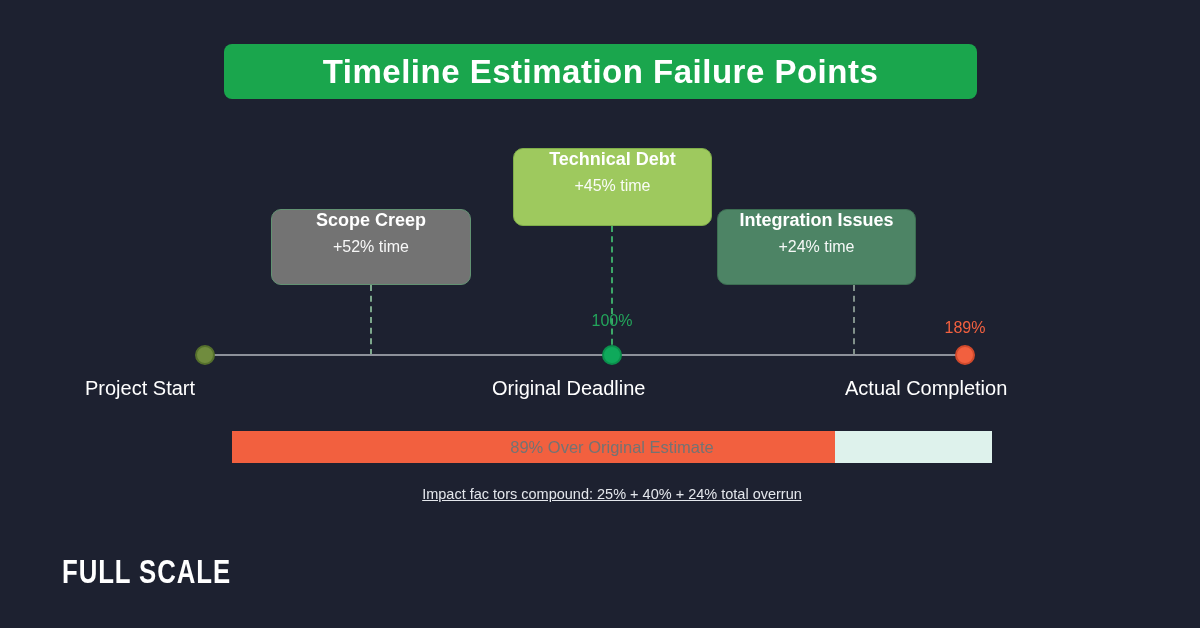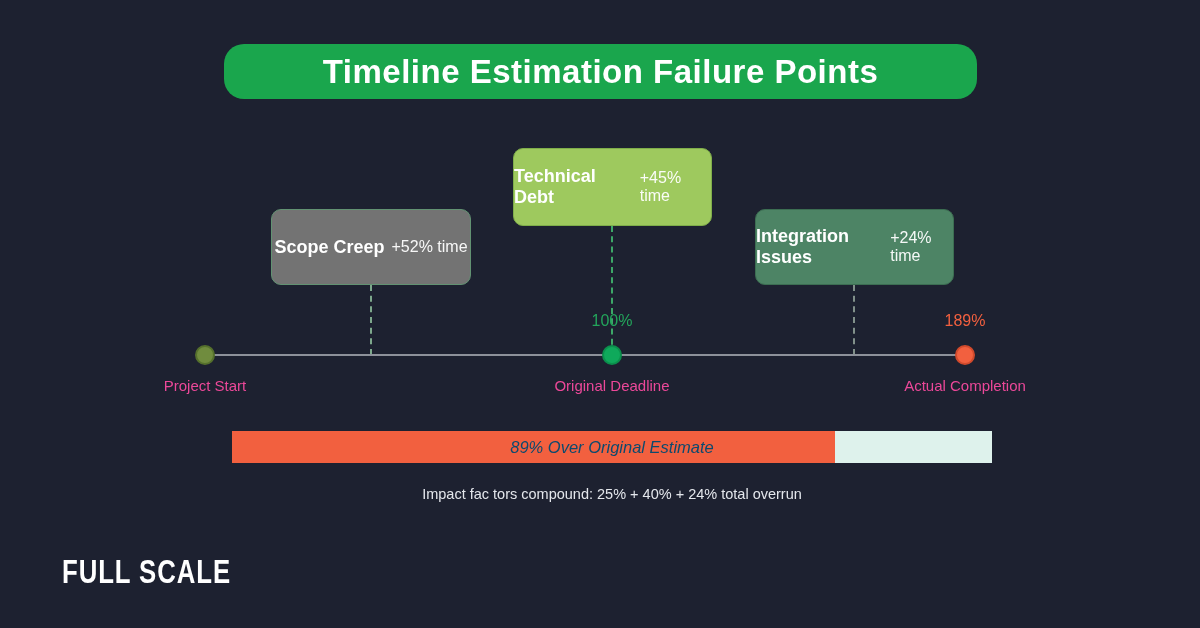--- a/index.html
+++ b/index.html
@@ -14,44 +14,44 @@
     background: #1d2130;
     overflow: hidden;
   }
 
   
   .banner {
     position: absolute;
     left: 224px; top: 44px;
     width: 753px; height: 55px;
     background: #1aa64d;
-    border-radius: 20px;
+    border-radius: 8px;
     color: #ffffff;
     font-size: 33px;
     font-weight: 800;
     letter-spacing: 0.5px;
     display: flex; align-items: center; justify-content: center;
   }
 
   
   .callout {
     position: absolute;
     width: 200px; height: 76px;
     border-radius: 10px;
     color: #ffffff;
-    display: flex; flex-direction: row;
-    align-items: center; justify-content: center;
+    display: flex; flex-direction: column;
+    align-items: center; 
     gap: 7px;
   }
   .callout .c-title { font-size: 18px; font-weight: 700; }
   .callout .c-sub   { font-size: 16px; font-weight: 400; opacity: 0.95; }
 
   .callout.scope       { left: 271px; top: 209px; background: #737373; border: 1px solid #629272; }
   .callout.techdebt    { left: 513px; top: 148px; width: 199px; height: 78px; background: #9ec95e; border: 1px solid #7fae4a; }
-  .callout.integration { left: 755px; top: 209px; width: 199px; background: #4d8465; border: 1px solid #3c6e52; }
+  .callout.integration { left: 717px; top: 209px; width: 199px; background: #4d8465; border: 1px solid #3c6e52; }
 
   
   .connector {
     position: absolute;
     width: 0;
     border-left: 2px dashed #4aa56b;
   }
   .connector.scope       { left: 370px; top: 285px; height: 70px; border-color: #7da88c; }
   .connector.techdebt    { left: 611px; top: 226px; height: 129px; border-color: #3da768; }
   .connector.integration { left: 853px; top: 285px; height: 70px; border-color: #81908a; }
@@ -75,29 +75,28 @@
 
   .pct-label {
     position: absolute;
     top: 312px;
     width: 120px;
     text-align: center;
     font-size: 16px;
     font-weight: 400;
   }
   .pct-label.deadline   { left: 552px; color: #23a55b; }
-  .pct-label.completion { left: 905px; color: #f2603f; }
+  .pct-label.completion { left: 905px; color: #f2603f; margin-top: 7px; }
 
   .milestone-label {
     position: absolute;
     top: 377px;
     width: 240px;
-    text-align: center;
-    color: #ec4899;
-    font-size: 15px;
+    color: #ffffff;
+    font-size: 20px;
     font-weight: 400;
   }
   .milestone-label.start      { left: 85px; }
   .milestone-label.deadline   { left: 492px; }
   .milestone-label.completion { left: 845px; }
 
   
   .progress {
     position: absolute;
     left: 232px; top: 431px;
@@ -107,33 +106,33 @@
   .progress .fill {
     position: absolute;
     left: 0; top: 0; bottom: 0;
     width: 79.3%;
     background: #f2603f;
   }
   .progress .bar-label {
     position: absolute;
     left: 0; top: 0; right: 0; bottom: 0;
     display: flex; align-items: center; justify-content: center;
-    color: #0c4a6e;
+    color: #737373;
     font-size: 16.5px;
     font-weight: 400;
-    font-style: italic;
   }
 
   .caption {
     position: absolute;
     left: 232px; top: 486px;
     width: 760px;
     text-align: center;
     color: #e4e7ec;
     font-size: 14.5px;
+    text-decoration: underline;
   }
 
   
   .logo {
     position: absolute;
     left: 62px; top: 556px;
     color: #ffffff;
     font-size: 28px;
     font-weight: 800;
     letter-spacing: 1px;

